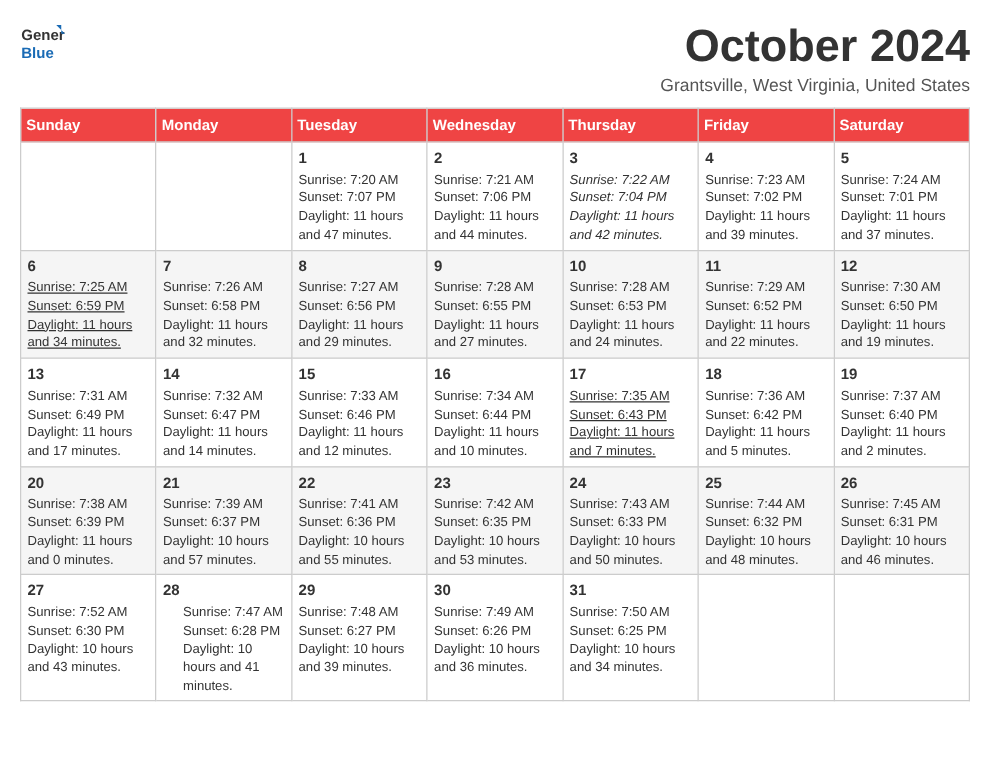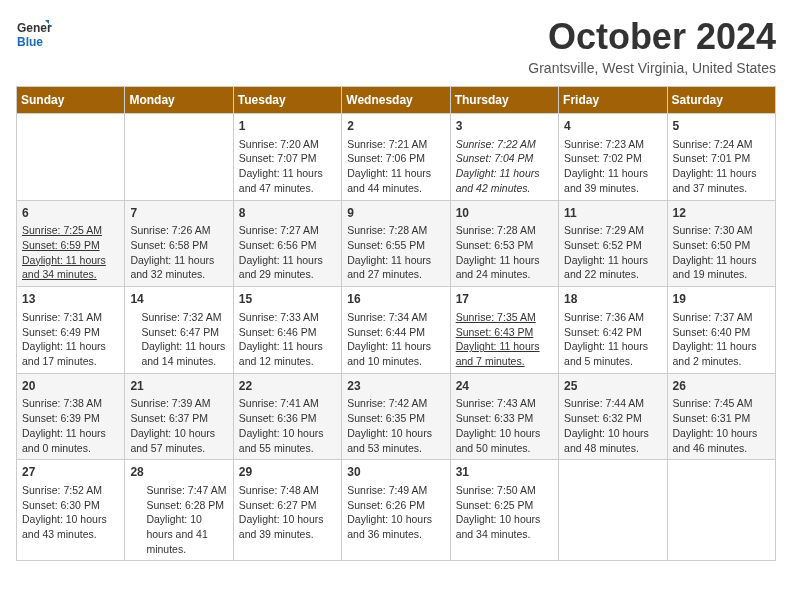--- a/index.html
+++ b/index.html
@@ -33,21 +33,21 @@
       font-size: 14px;
       color: #555;
       margin-top: 2px;
     }
     table {
       width: 100%;
       border-collapse: collapse;
       font-size: 11px;
     }
     thead tr th {
-      background-color: #a16207;
+      background-color: #ef4444;
       color: #fff;
       padding: 6px 4px;
       text-align: left;
       font-size: 12px;
       font-weight: bold;
       border: 1px solid #ccc;
     }
     tbody tr td {
       border: 1px solid #ccc;
       vertical-align: top;
@@ -185,21 +185,21 @@
       </tr>
       <tr>
         <td>
           <span class="day-num">13</span>
           <div class="day-info" style="white-space: pre-line;">Sunrise: 7:31 AM
 Sunset: 6:49 PM
 Daylight: 11 hours and 17 minutes.</div>
         </td>
         <td>
           <span class="day-num">14</span>
-          <div class="day-info" style="white-space: pre-line; margin-left: 11px;">Sunrise: 7:32 AM
+          <div class="day-info" style="white-space: pre-line;">Sunrise: 7:32 AM
 Sunset: 6:47 PM
 Daylight: 11 hours and 14 minutes.</div>
         </td>
         <td>
           <span class="day-num">15</span>
           <div class="day-info" style="white-space: pre-line;">Sunrise: 7:33 AM
 Sunset: 6:46 PM
 Daylight: 11 hours and 12 minutes.</div>
         </td>
         <td>

